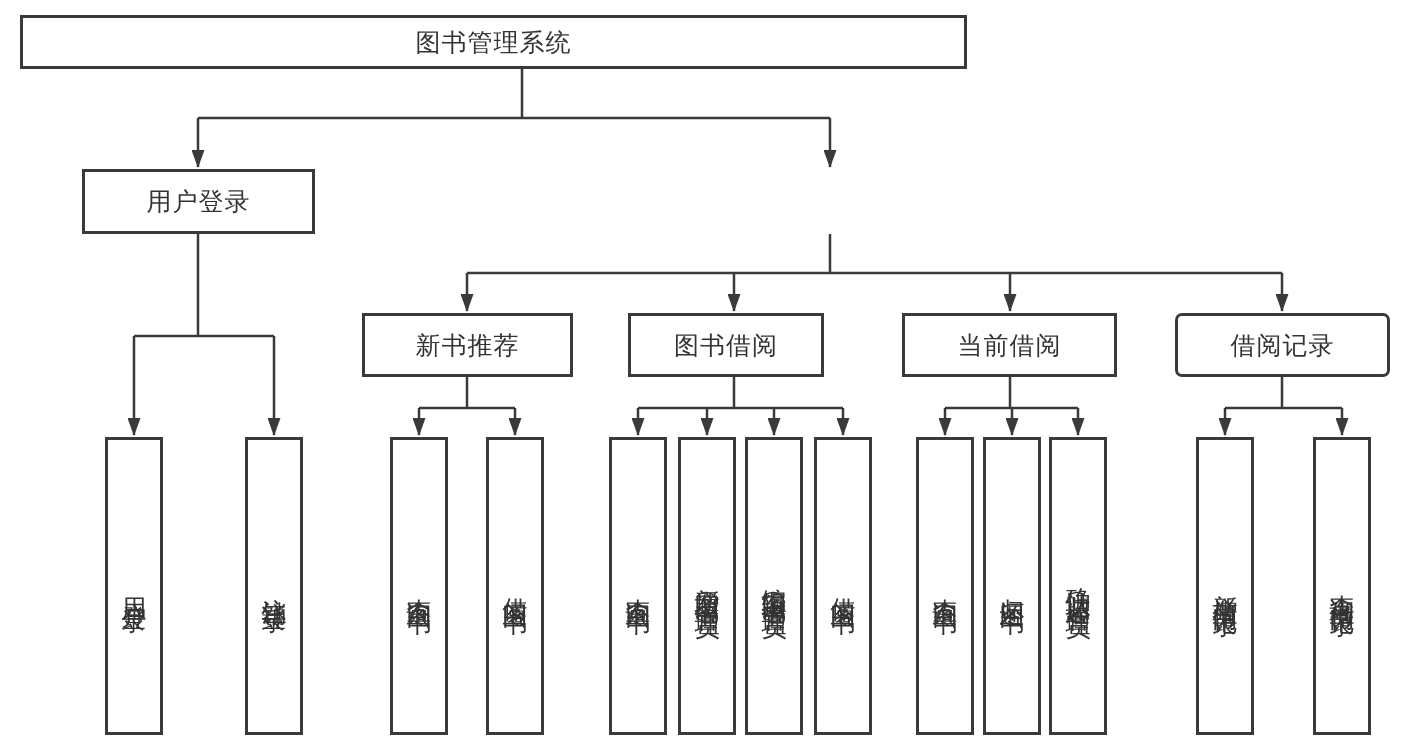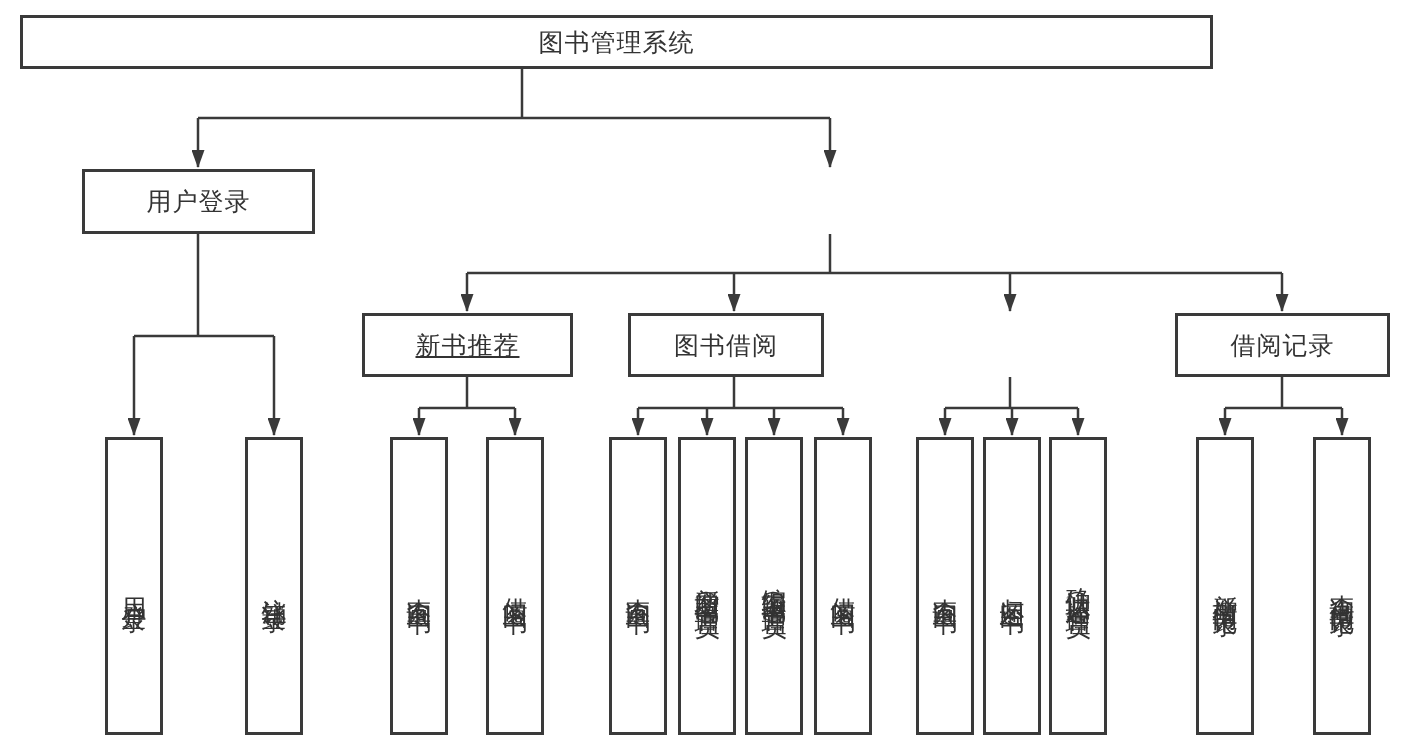--- a/index.html
+++ b/index.html
@@ -24,21 +24,21 @@
     align-items: center;
     justify-content: center;
     color: #333333;
     z-index: 1;
   }
   .h-label {
     font-size: 25px;
     letter-spacing: 1px;
     white-space: nowrap;
   }
-  .root-box   { left: 20px;  top: 15px;  width: 1193px; height: 54px; }
+  .root-box   { left: 20px;  top: 15px;  width: 947px; height: 54px; }
   .l2-box     { top: 169px;  height: 65px; }
   .l3-box     { top: 313px;  height: 64px; }
   .v-box      { top: 437px;  height: 298px; width: 58px; }
   .v-text {
     writing-mode: vertical-rl;
     text-orientation: mixed;
     font-size: 25px;
     letter-spacing: 4px;
     line-height: 1;
     color: #333333;
@@ -125,27 +125,30 @@
   </svg>
 
   <div class="box root-box">
     <span class="h-label">图书管理系统</span>
   </div>
 
   <div class="box l2-box" style="left:82px; width:233px;">
     <span class="h-label">用户登录</span>
   </div>
 
-  <div class="box l3-box" style="left:362px; width:211px;text-decoration:underline;">
+  <div class="box l3-box" style="left:362px; width:211px;">
     <span class="h-label">新书推荐</span>
   </div>
   <div class="box l3-box" style="left:628px; width:196px;">
     <span class="h-label">图书借阅</span>
   </div>
-  <div class="box l3-box" style="left:1175px; width:215px;">
+  <div class="box l3-box" style="left:902px; width:215px;">
+    <span class="h-label">当前借阅</span>
+  </div>
+  <div class="box l3-box" style="left:1175px; width:215px;border-radius:7px;">
     <span class="h-label">借阅记录</span>
   </div>
 
   <div class="box v-box" style="left:105px;">
     <span class="v-text">用户登录</span>
   </div>
   <div class="box v-box" style="left:245px;">
     <span class="v-text">注销登录</span>
   </div>
 

